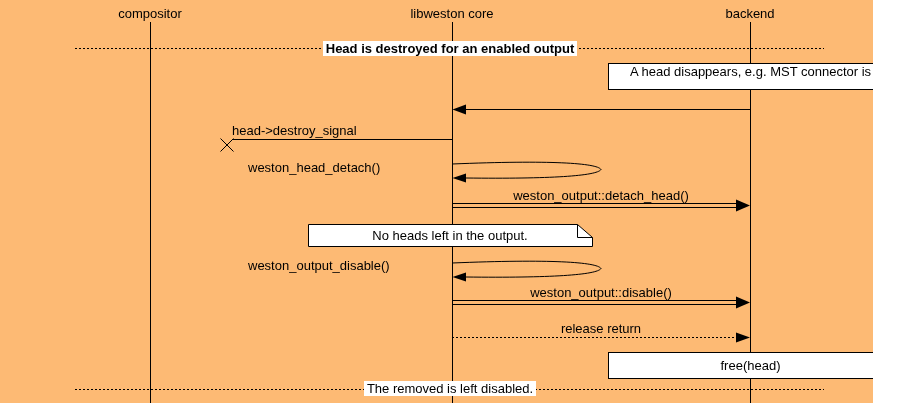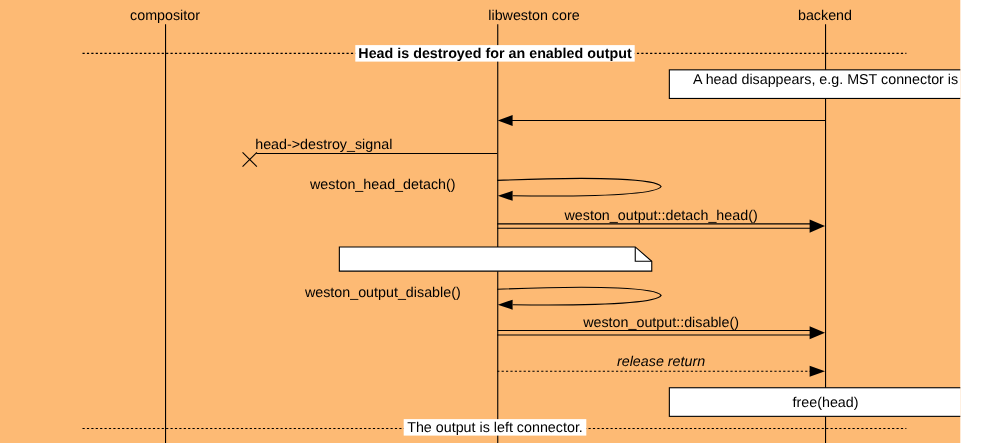--- a/index.html
+++ b/index.html
@@ -4,21 +4,21 @@
 <style>
   html,body{margin:0;padding:0;background:#fff;}
   .canvas{
     position:relative;width:873px;height:403px;background:#fdba74;
     font-family:"Liberation Sans","DejaVu Sans",sans-serif;
     font-size:13px;color:#000;overflow:hidden;
   }
   .canvas svg{position:absolute;left:0;top:0;}
   .label{position:absolute;white-space:nowrap;line-height:13px;}
   .ctr{text-align:center;}
-  .rgt{text-align:center;}
+  .rgt{text-align:left;}
   .divider{position:absolute;left:0;width:900px;text-align:center;line-height:15px;}
   .divider span{background:#ffffff;padding:0 3px;}
   .note-text{position:absolute;text-align:center;line-height:13px;}
 </style>
 </head>
 <body>
 
 <div class="canvas">
 
   <svg width="900" height="403" viewBox="0 0 900 403">
@@ -72,33 +72,34 @@
 
     <g>
       <line x1="452" y1="337.5" x2="737" y2="337.5" stroke="#000" stroke-width="1" stroke-dasharray="2 2"></line>
       <polygon points="750,337.5 736,332.5 736,342.5" fill="#000"></polygon>
     </g>
 
     <rect x="608.5" y="352.5" width="284" height="26" fill="#fff" stroke="#000" stroke-width="1"></rect>
   </svg>
 
   <div class="label ctr" style="left:75px;top:7px;width:150px;">compositor</div>
-  <div class="label ctr" style="left:377px;top:7px;width:150px;text-align:right;">libweston core</div>
+  <div class="label ctr" style="left:377px;top:7px;width:150px;">libweston core</div>
   <div class="label ctr" style="left:675px;top:7px;width:150px;">backend</div>
 
   <div class="divider" style="top:41px;font-weight:bold;"><span>Head is destroyed for an enabled output</span></div>
-  <div class="divider" style="top:381px;"><span>The output is left connector.</span></div>
+  <div class="divider" style="top:381px;"><span>The removed is left disabled.</span></div>
 
   <div class="note-text" style="left:608px;top:65px;width:285px;">
     <div>A head disappears, e.g. MST connector is</div>
   </div>
 
   <div class="label" style="left:232px;top:124px;">head-&gt;destroy_signal</div>
   <div class="label rgt" style="left:248px;top:161px;width:200px;">weston_head_detach()</div>
   <div class="label ctr" style="left:452px;top:189px;width:298px;">weston_output::detach_head()</div>
   <div class="label rgt" style="left:248px;top:259px;width:200px;">weston_output_disable()</div>
   <div class="label ctr" style="left:452px;top:286px;width:298px;">weston_output::disable()</div>
-  <div class="label ctr" style="left:452px;top:322px;width:298px;font-style:italic;">release return</div>
+  <div class="label ctr" style="left:452px;top:322px;width:298px;">release return</div>
 
+  <div class="note-text" style="left:308px;top:229px;width:284px;">No heads left in the output.</div>
 
   <div class="note-text" style="left:608px;top:359px;width:285px;">free(head)</div>
 
 </div>
 
 </body></html>

